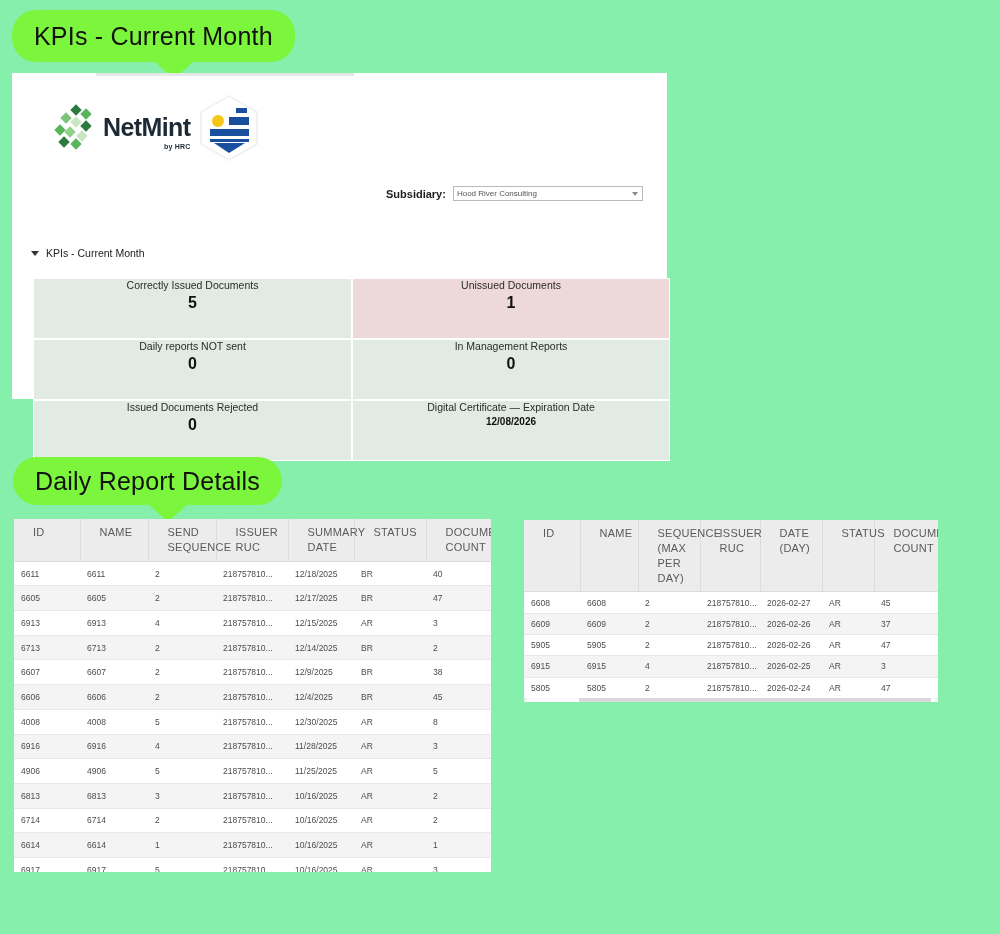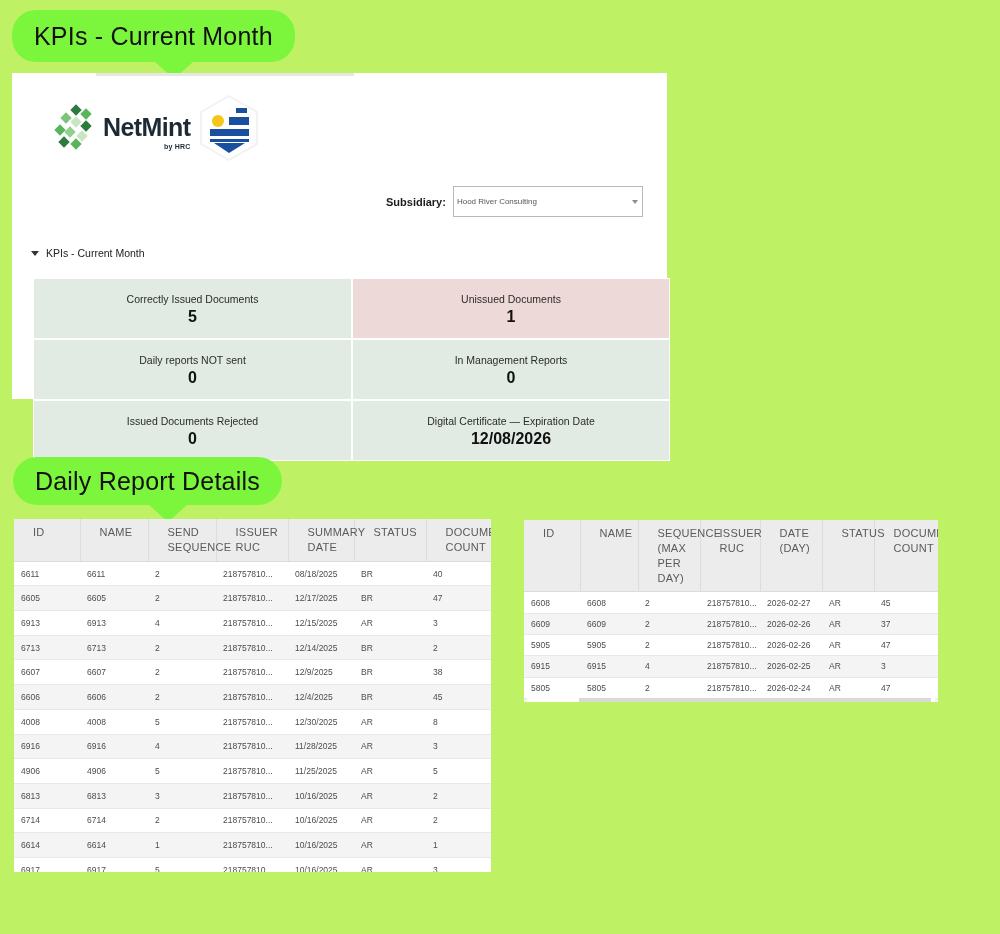--- a/index.html
+++ b/index.html
@@ -3,21 +3,21 @@
 <meta charset="utf-8">
 <style>
   * { box-sizing: border-box; }
   html, body {
     margin: 0; padding: 0;
     background: #000000;
     width: 1000px; height: 934px;
     overflow: hidden;
     font-family: "Liberation Sans", sans-serif;
   }
-  .stage { position: relative; width: 1000px; height: 934px; background: #bef264; }
+  .stage { position: relative; width: 1000px; height: 934px; background: #86efac; }
 
   
   .bubble {
     position: absolute;
     background: #7cf63c;
     border-radius: 24px;
     color: #111;
     display: flex; align-items: center; justify-content: center;
     padding: 0 22px;
     white-space: nowrap;
@@ -61,21 +61,21 @@
   .wordmark .nm { font-size: 25px; font-weight: 700; color: #1d2a35; letter-spacing: -.6px; line-height: 1; }
   .wordmark .by { font-size: 7px; color: #1d2a35; font-weight: 700; margin-top: 3px; letter-spacing: .2px; }
   .hexbadge { position: relative; width: 62px; height: 66px; }
 
   .subs-row {
     position: absolute; left: 374px; top: 113px;
     display: flex; align-items: center; gap: 7px;
   }
   .subs-label { font-size: 11px; font-weight: 700; color: #1c1c1c; }
   .subs-select {
-    width: 190px; height: 31px;
+    width: 190px; height: 15px;
     border: 1px solid #b9b9b9;
     background: #fff;
     display: flex; align-items: center;
     padding: 0 3px;
     position: relative;
   }
   .subs-select .val { font-size: 8px; color: #555; line-height: 1; }
   .subs-select .arrow {
     position: absolute; right: 4px; top: 50%; margin-top: -2px;
     width: 0; height: 0;
@@ -102,27 +102,27 @@
     width: 637px;
     display: grid;
     grid-template-columns: 319px 318px;
     grid-auto-rows: 61px;
     gap: 0;
   }
   .kpi-cell {
     background: #e1eae3;
     border: 1px solid #ffffff;
     display: flex; flex-direction: column;
-    align-items: center; justify-content: center;
+    align-items: center; justify-content: flex-start;
     gap: 4px;
   }
   .kpi-cell.alert { background: #eed9d9; }
   .kpi-title { font-size: 10.5px; color: #2b2b2b; text-align: center; }
   .kpi-value { font-size: 16px; font-weight: 700; color: #111; line-height: 1; }
-  .kpi-value.date { font-size: 16px; }
+  .kpi-value.date { font-size: 10px; }
 
   
   .tbl-wrap { position: absolute; background: #fff; overflow: hidden; }
   #table-left  { left: 14px;  top: 519px; width: 477px; height: 353px; }
   #table-right { left: 524px; top: 520px; width: 414px; height: 182px; }
 
   table { border-collapse: collapse; width: 100%; table-layout: fixed; }
   thead th {
     background: #ececec;
     color: #5a5a5a;
@@ -274,21 +274,21 @@
           <th>STATUS</th>
           <th>DOCUMENTS COUNT</th>
         </tr>
       </thead>
       <tbody id="tb-left">
           <tr>
             <td>6611</td>
             <td>6611</td>
             <td>2</td>
             <td>218757810...</td>
-            <td>08/18/2025</td>
+            <td>12/18/2025</td>
             <td>BR</td>
             <td>40</td>
           </tr>
           <tr>
             <td>6605</td>
             <td>6605</td>
             <td>2</td>
             <td>218757810...</td>
             <td>12/17/2025</td>
             <td>BR</td>

